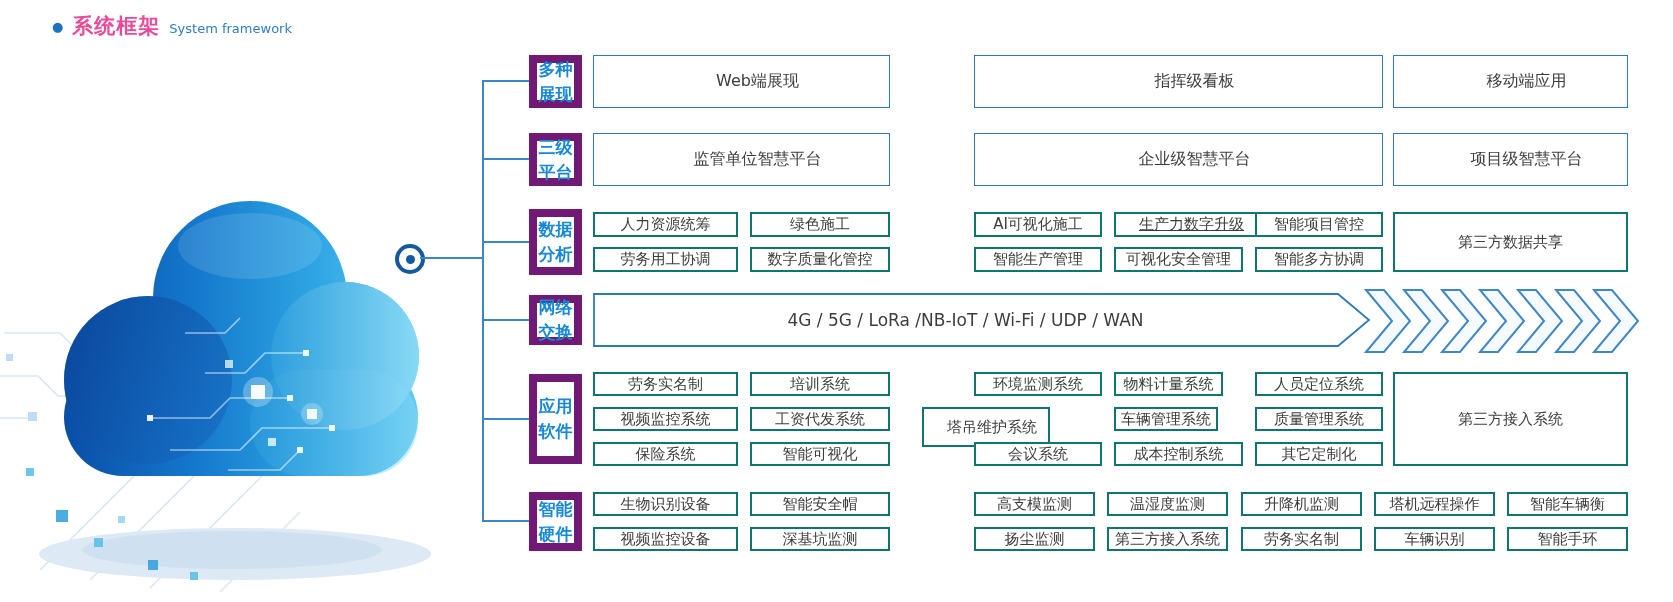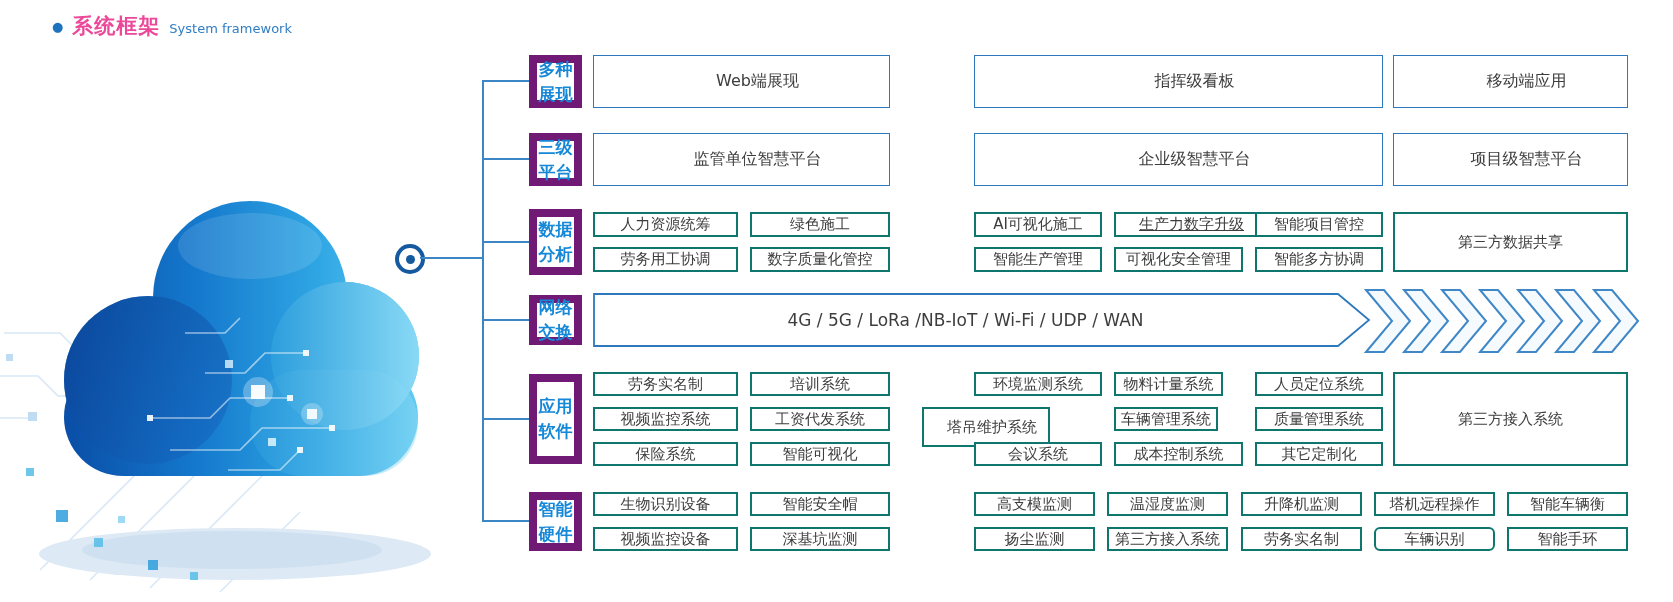--- a/index.html
+++ b/index.html
@@ -220,16 +220,16 @@
   <div class="box" style="left:593px;top:527px;width:145px;height:24px;">视频监控设备</div>
   <div class="box" style="left:750px;top:527px;width:140px;height:24px;">深基坑监测</div>
   <div class="box" style="left:974px;top:492px;width:121px;height:24px;">高支模监测</div>
   <div class="box" style="left:1107px;top:492px;width:121px;height:24px;">温湿度监测</div>
   <div class="box" style="left:1241px;top:492px;width:121px;height:24px;">升降机监测</div>
   <div class="box" style="left:1374px;top:492px;width:121px;height:24px;">塔机远程操作</div>
   <div class="box" style="left:1507px;top:492px;width:121px;height:24px;">智能车辆衡</div>
   <div class="box" style="left:974px;top:527px;width:121px;height:24px;">扬尘监测</div>
   <div class="box" style="left:1107px;top:527px;width:121px;height:24px;">第三方接入系统</div>
   <div class="box" style="left:1241px;top:527px;width:121px;height:24px;">劳务实名制</div>
-  <div class="box" style="left:1374px;top:527px;width:121px;height:24px;border-radius:6px;">车辆识别</div>
+  <div class="box" style="left:1374px;top:527px;width:121px;height:24px;">车辆识别</div>
   <div class="box" style="left:1507px;top:527px;width:121px;height:24px;">智能手环</div>
 
 </div>
 
 </body></html>

